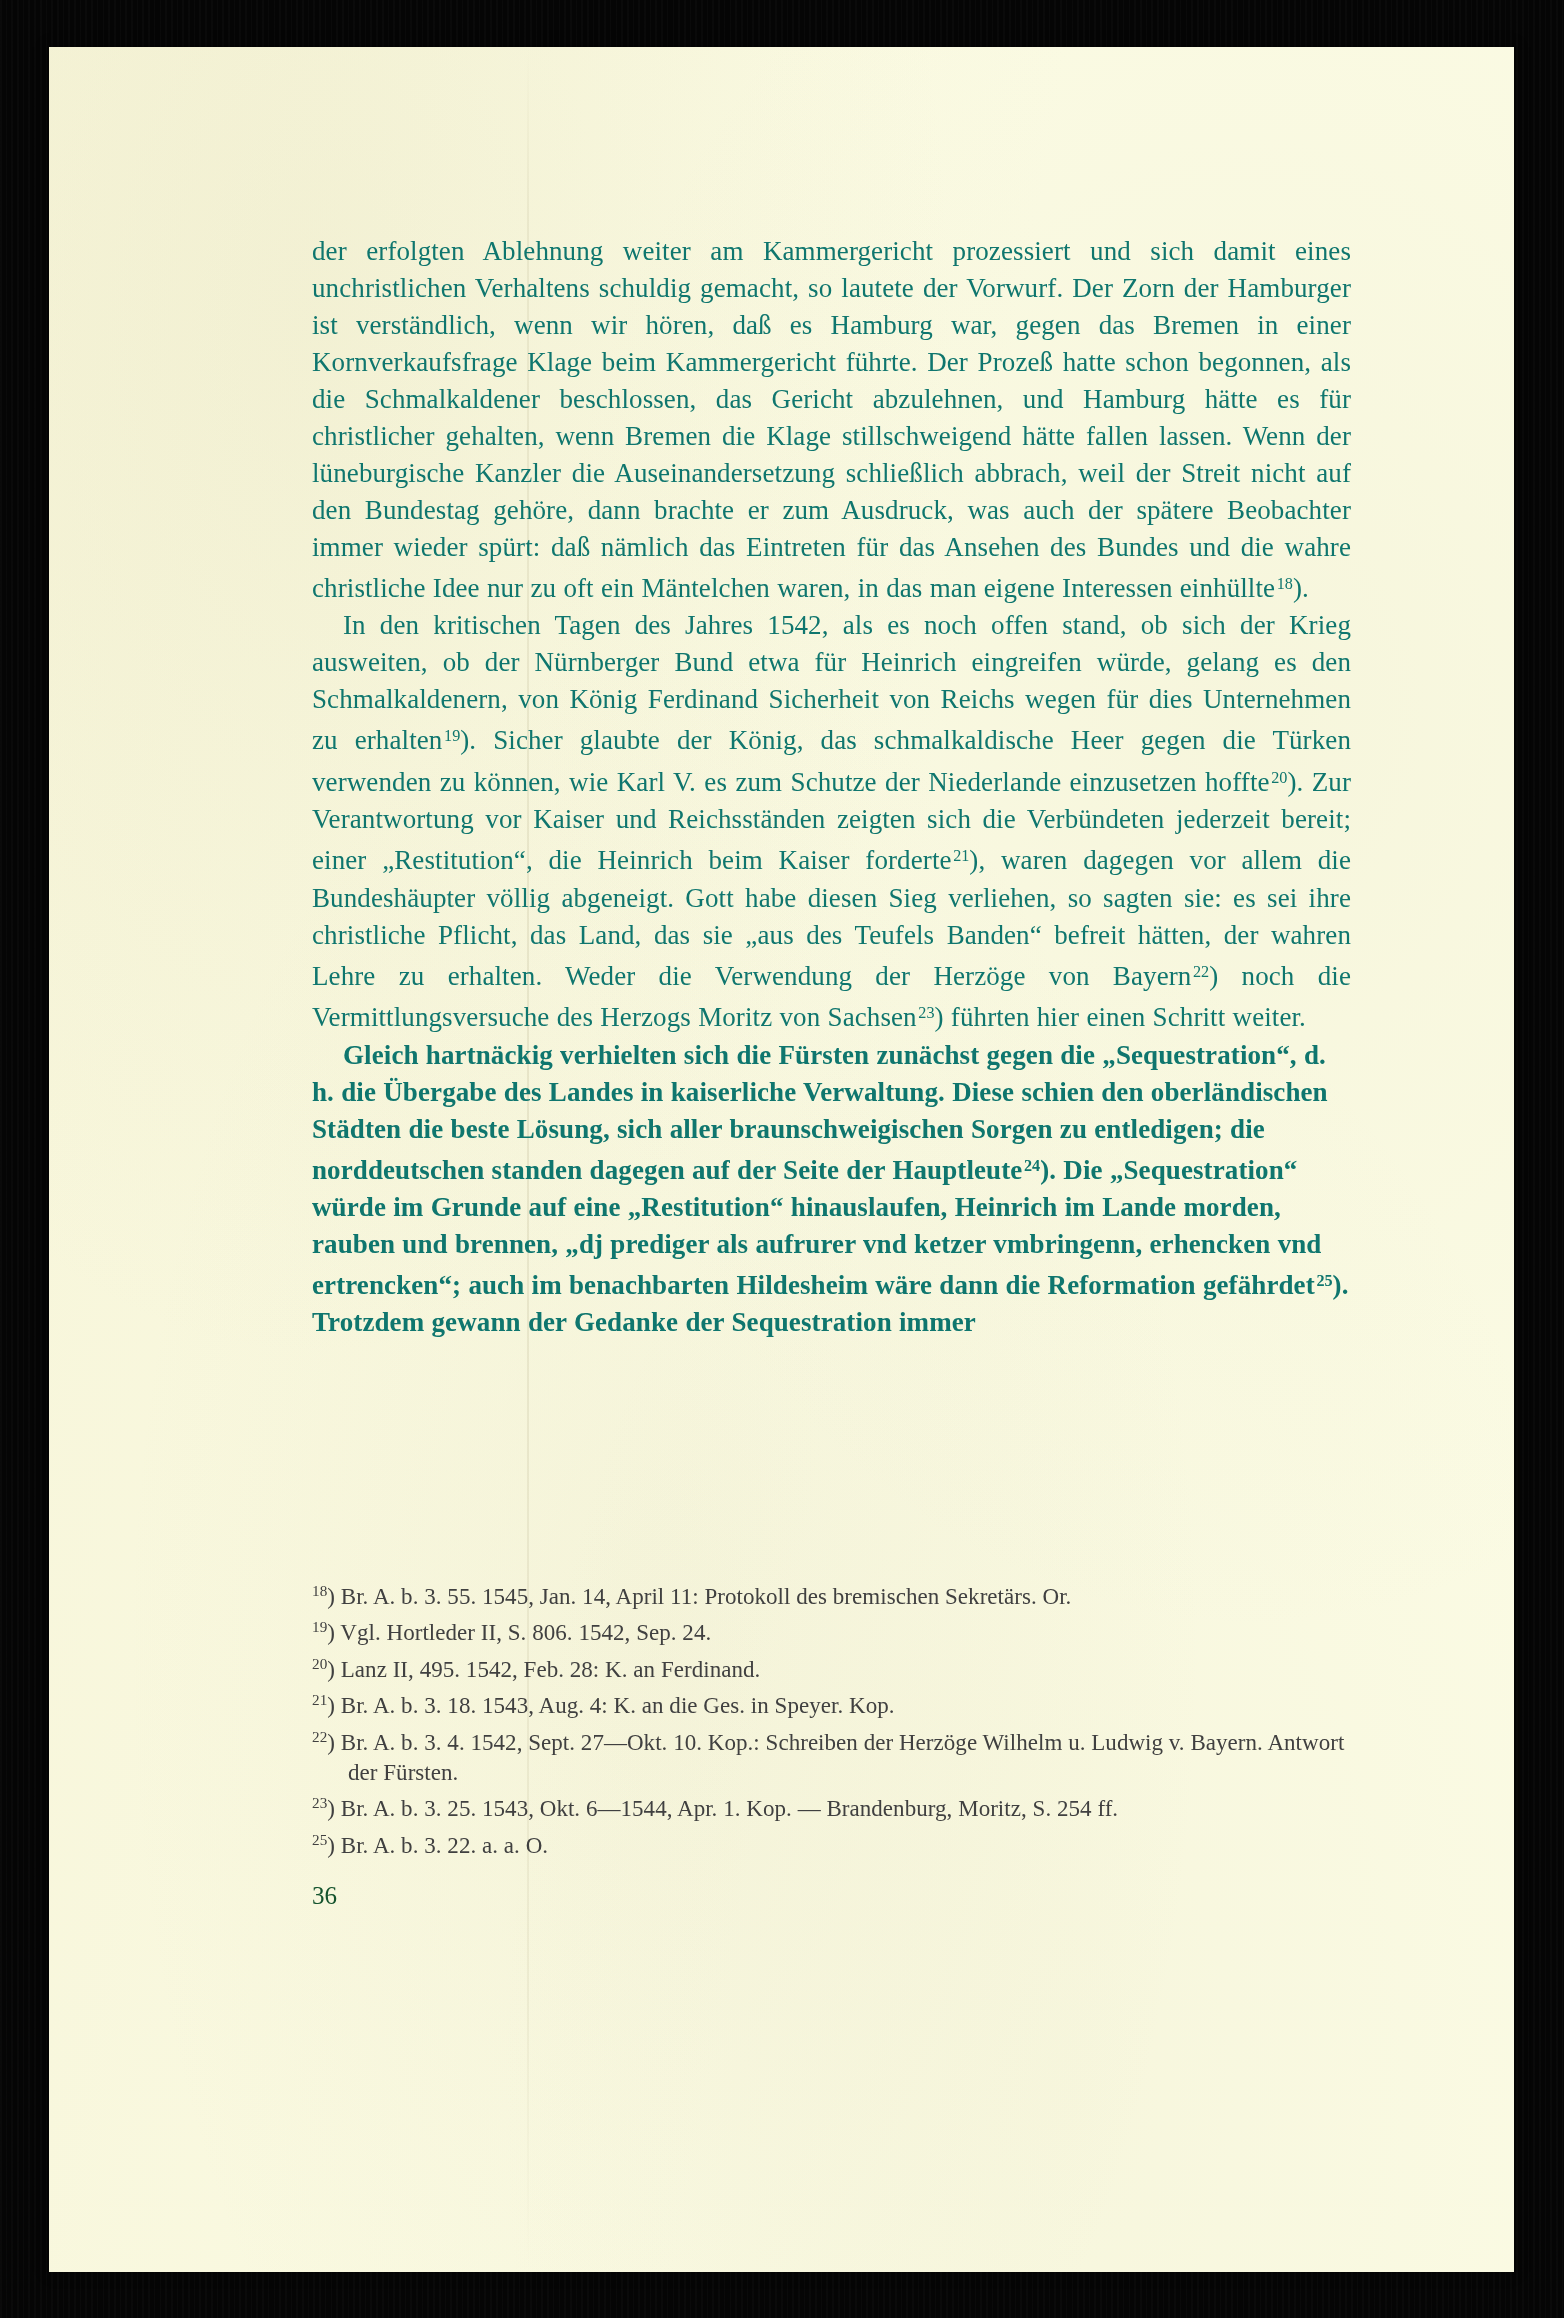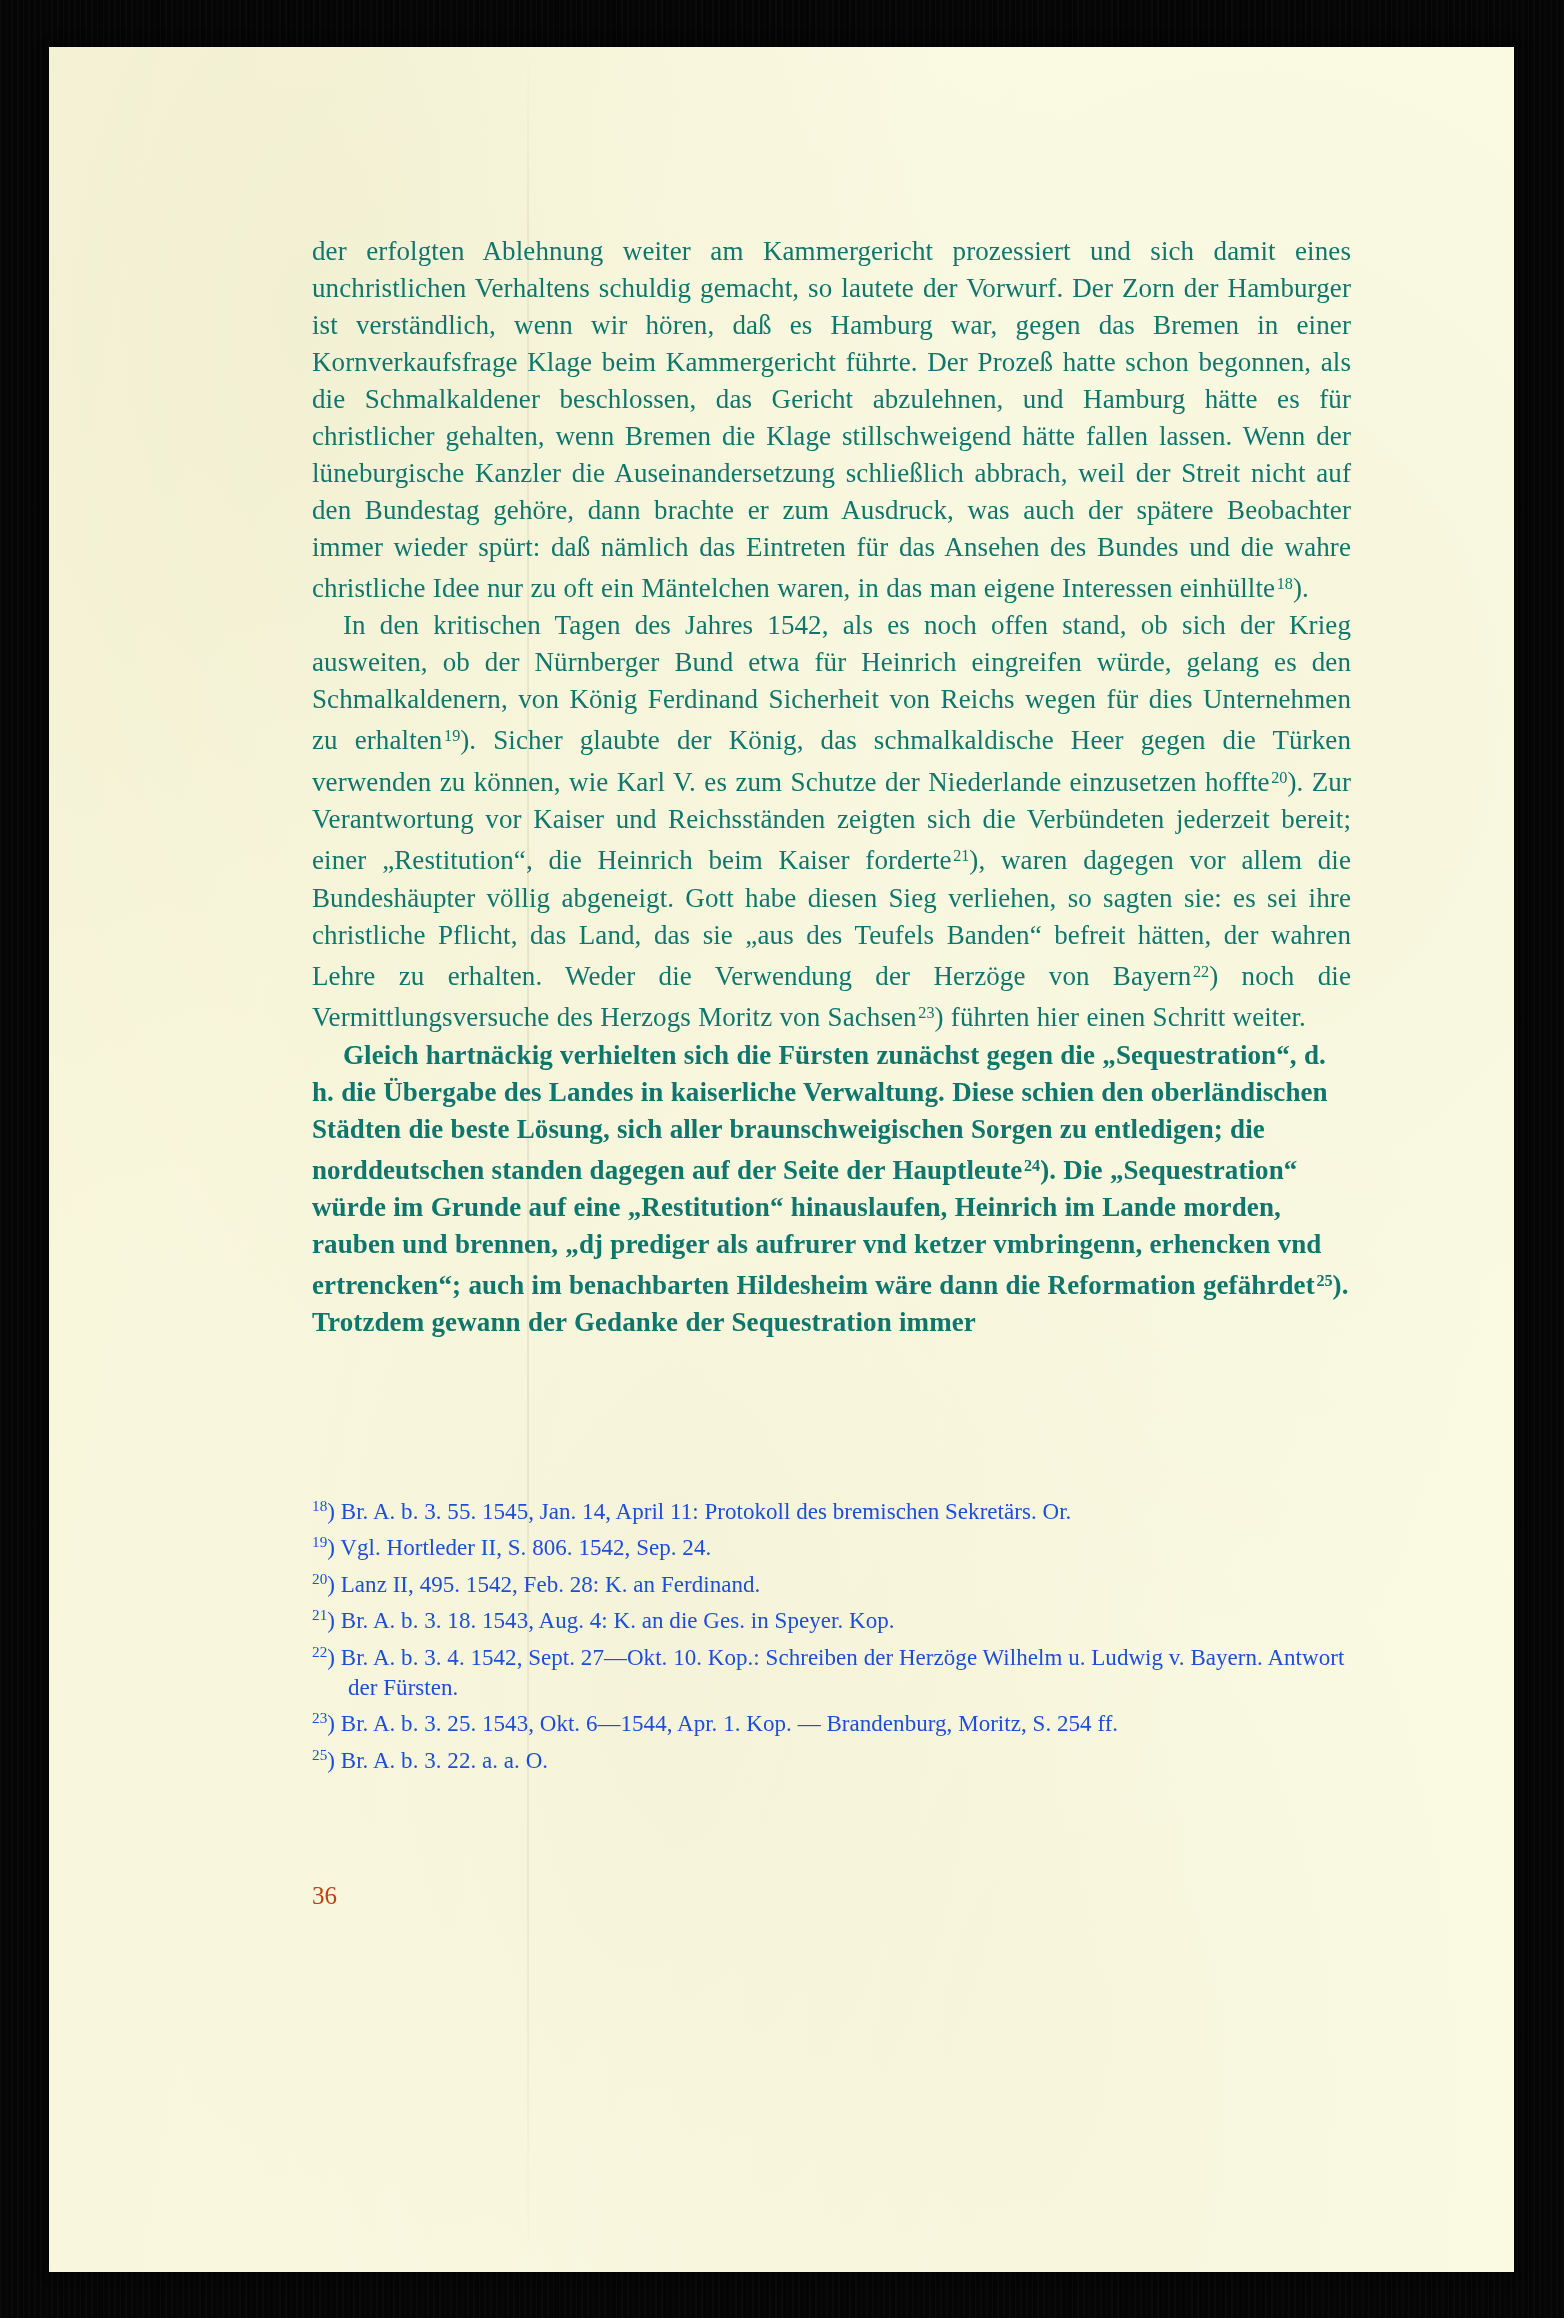--- a/index.html
+++ b/index.html
@@ -99,23 +99,23 @@
     font-size: 0.60em;
     vertical-align: 0.52em;
     letter-spacing: 0;
     padding-left: 1.6px;
   }
 
   
   #footnote-block {
     position: absolute;
     left: 263px;
-    top: 1444px;
+    top: 1529px;
     width: 1045px;
-    color: #1d4ed8;
+    color: #404040;
   }
   .footnote {
     font-size: 23px;
     line-height: 30.5px;
     margin: 0;
     padding-left: 36px;
     text-indent: -36px;
     text-align: left;
     letter-spacing: 0.04px;
   }
@@ -124,21 +124,21 @@
     vertical-align: 0.52em;
   }
 
   
   #folio {
     position: absolute;
     left: 263px;
     top: 1836px;
     font-size: 25px;
     line-height: 1;
-    color: #c2410c;
+    color: #14532d;
     text-align: right;
   }
 
   
   #page-sheet > #text-block,
   #page-sheet > #footnote-block,
   #page-sheet > #folio {
     filter: blur(0.2px);
   }
 </style>

